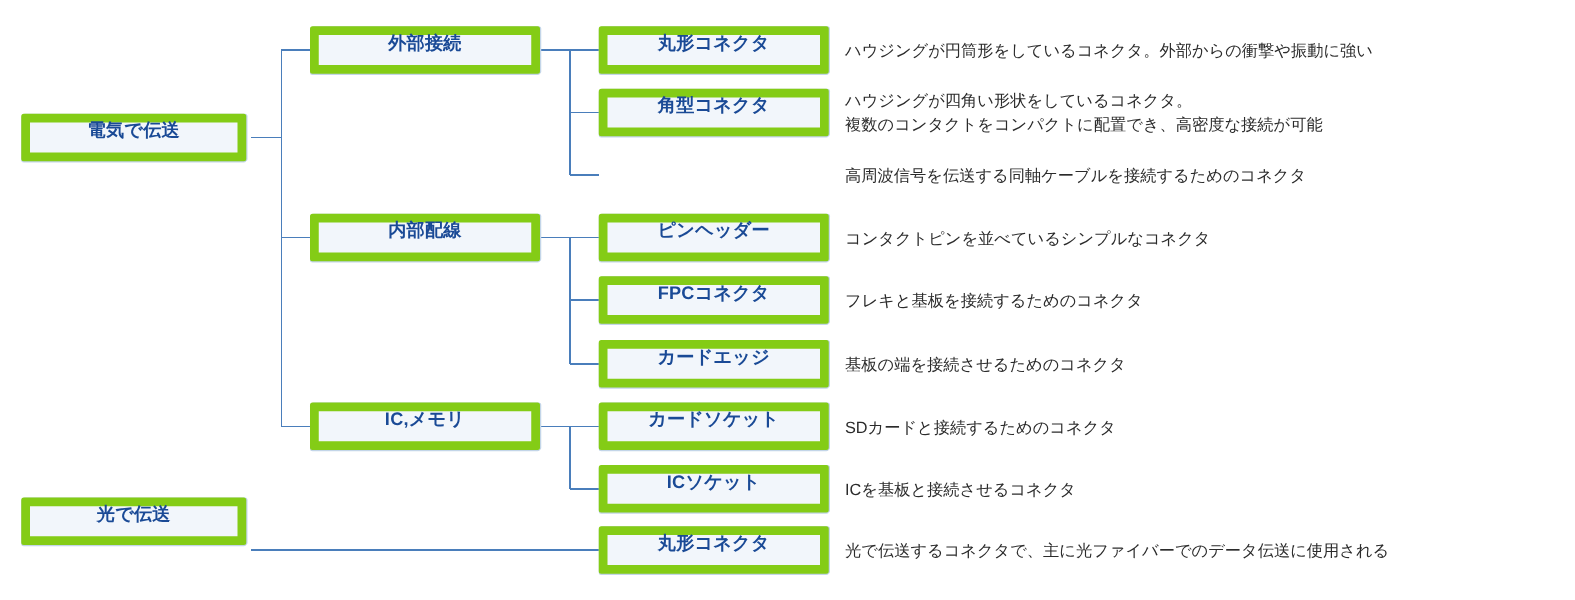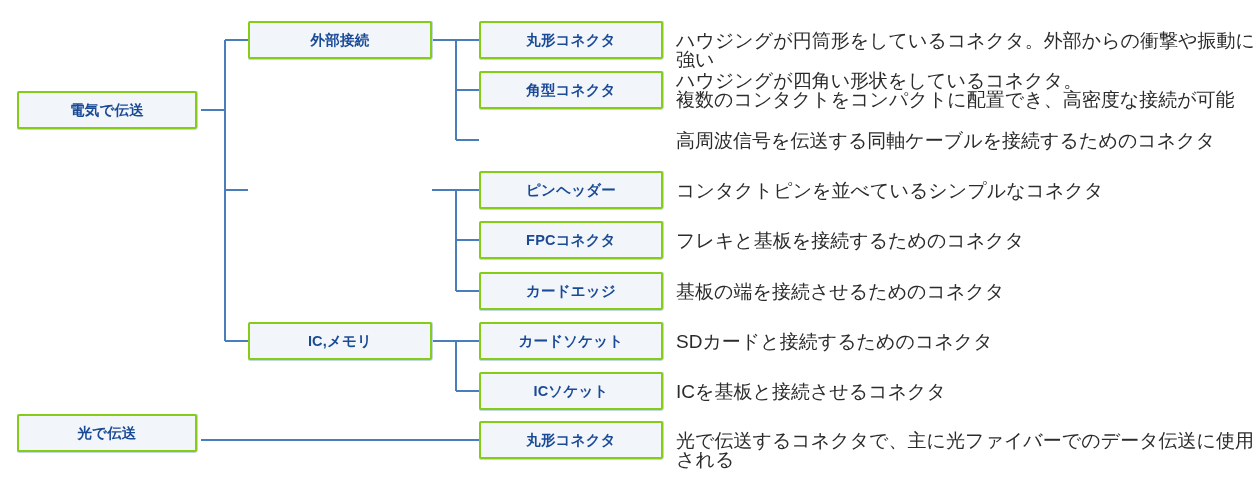--- a/index.html
+++ b/index.html
@@ -28,43 +28,42 @@
     top: 0;
     width: 1260px;
     height: 480px;
     pointer-events: none;
   }
 
   .node {
     position: absolute;
     box-sizing: border-box;
     background: #f2f6fb;
-    border: 2px solid #84cc16;
+    border: 7px solid #84cc16;
     border-radius: 2px;
     box-shadow: 0 1px 0 0 #c3d5e8, 1px 0 0 0 #c3d5e8;
     display: flex;
-    align-items: center;
     justify-content: center;
     color: #1a4a96;
     font-weight: bold;
     font-size: 14.5px;
     letter-spacing: 0.2px;
     line-height: 1;
     white-space: nowrap;
   }
 
   .node-root   { width: 180px; height: 38px; left: 17px; }
   .node-lvl2   { width: 184px; height: 38px; left: 248px; }
   .node-lvl3   { width: 184px; height: 38px; left: 479px; }
 
   .desc {
     position: absolute;
     left: 676px;
     color: #2b2b2b;
-    font-size: 19px;
+    font-size: 13px;
     font-weight: normal;
     line-height: 19px;
     white-space: pre-line;
   }
 </style>
 </head>
 <body>
 
 <div id="diagram">
 
@@ -97,28 +96,31 @@
       <path d="M456 391 H479"></path>
 
       <path d="M201 440 H479"></path>
     </g>
   </svg>
 
   <div class="node node-root" style="top:91px">
     <span>電気で伝送</span>
   </div>
 
-  <div class="node node-root" style="top:414px">
+  <div class="node node-root" style="top:398px">
     <span>光で伝送</span>
   </div>
 
   <div class="node node-lvl2" style="top:21px">
     <span>外部接続</span>
   </div>
 
+  <div class="node node-lvl2" style="top:171px">
+    <span>内部配線</span>
+  </div>
 
   <div class="node node-lvl2" style="top:322px">
     <span>IC,メモリ</span>
   </div>
 
   <div class="node node-lvl3" style="top:21px">
     <span>丸形コネクタ</span>
   </div>
   <div class="node node-lvl3" style="top:71px">
     <span>角型コネクタ</span>

